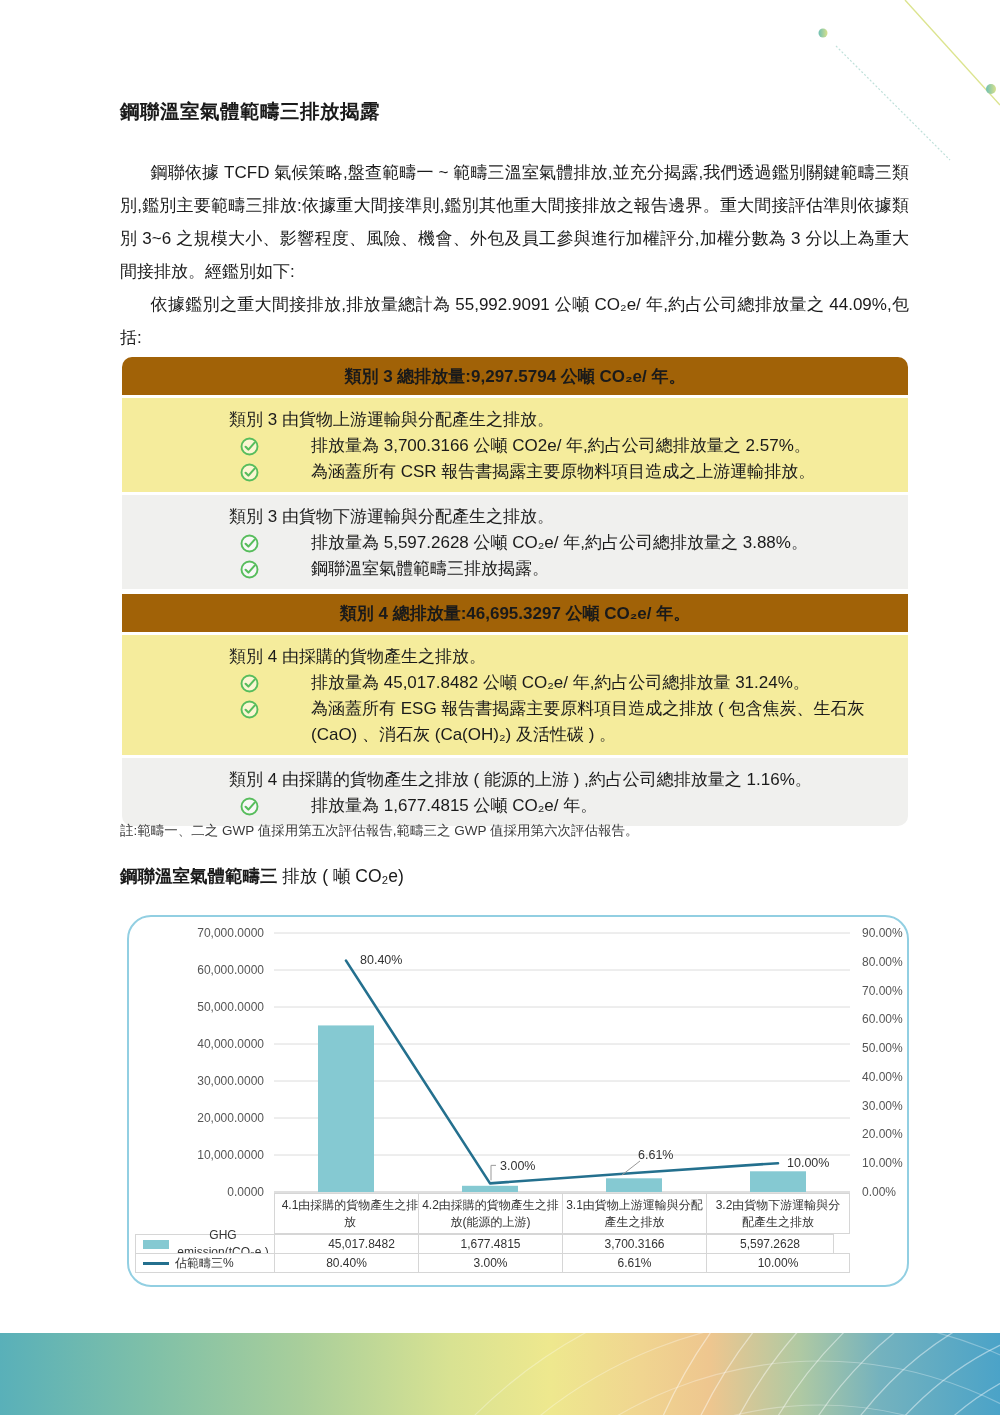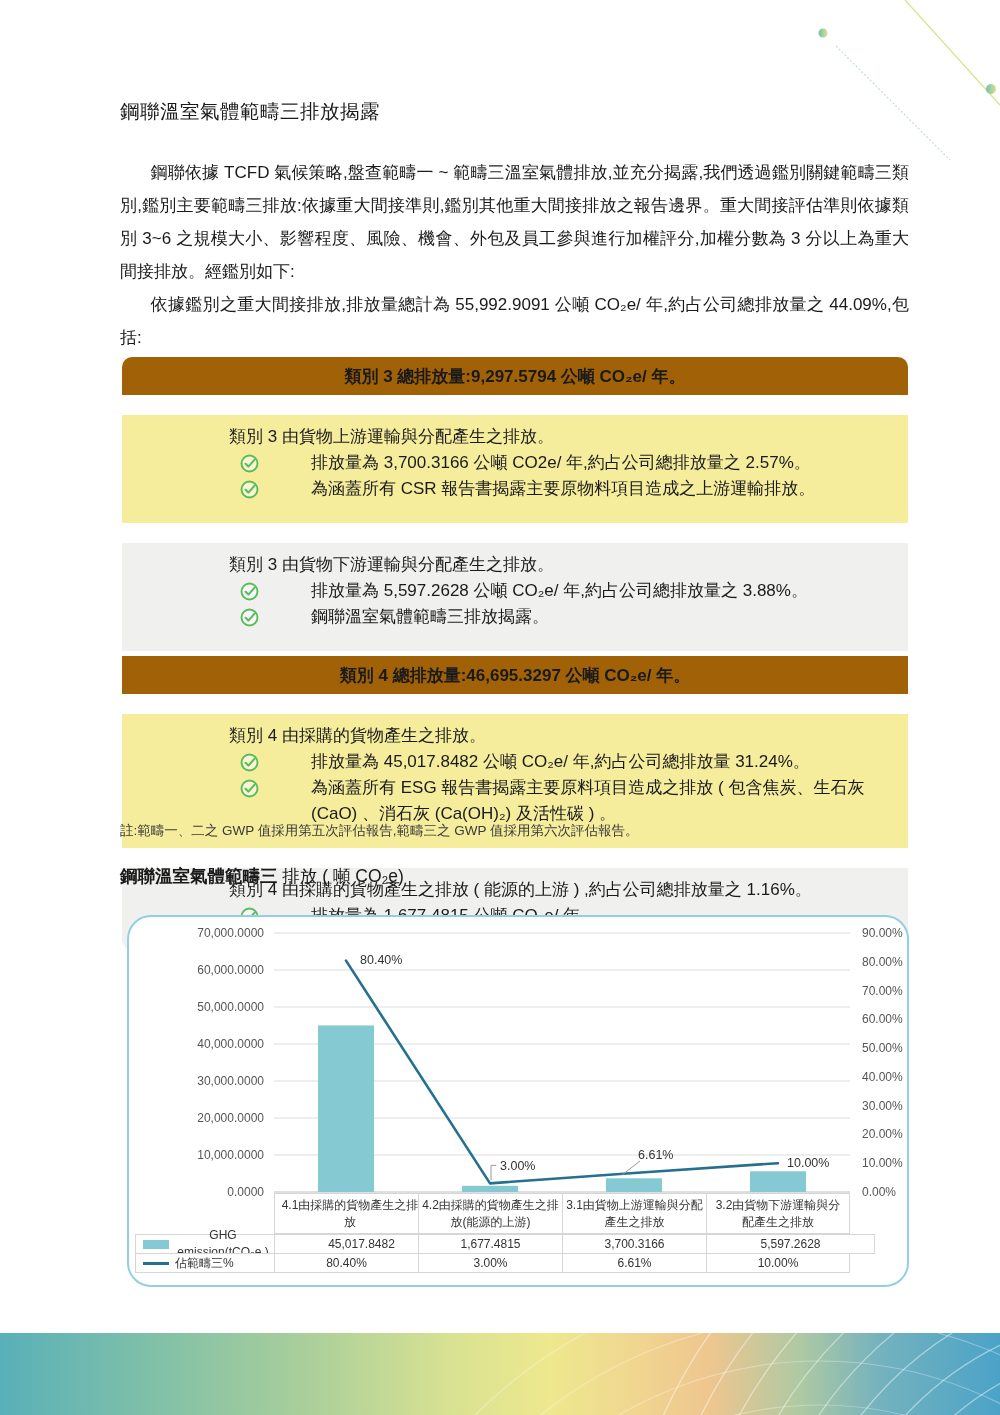--- a/index.html
+++ b/index.html
@@ -2,31 +2,31 @@
 <html><head>
 <meta charset="utf-8">
 <style>
   html,body{margin:0;padding:0;}
   body{background:#ffffff;}
   .page{
     position:relative;width:1000px;height:1415px;background:#ffffff;overflow:hidden;
     font-family:"Liberation Sans","DejaVu Sans",sans-serif;color:#1a1a1a;
   }
   
-  .doc-title{position:absolute;left:120px;top:98px;font-size:19.5px;font-weight:400;letter-spacing:.5px;}
+  .doc-title{position:absolute;left:120px;top:98px;font-size:19.5px;font-weight:700;letter-spacing:.5px;}
   .body-text{position:absolute;left:120px;top:156px;width:789px;}
   .body-text p{margin:0;font-size:17px;line-height:33px;text-indent:1.8em;text-align:justify;}
   
   .boxes{position:absolute;left:122px;top:357px;width:786px;}
   .box-header{
     background:#a16207;text-align:center;font-weight:700;font-size:17px;
     padding:8px 0 7px 0;margin-top:5px;
   }
   .box-header.first{border-radius:10px 10px 0 0;margin-top:0;}
-  .box{padding:9px 30px 21px 118px;margin-top:20px;}
+  .box{padding:9px 30px 7px 118px;margin-top:3px;}
   .box.yellow{background:#F5EC9C;}
   .box.gray{background:#F0F0EE;}
   .box.last{border-radius:0 0 10px 10px;}
   .box-heading{font-size:17px;line-height:26px;margin-left:-11px;}
   .check-item{display:flex;align-items:flex-start;font-size:17px;line-height:26px;gap:48px;}
   .check-item .ck{flex:0 0 19px;margin:4px 4px 0 0;}
   .check-item .ck-text{flex:1;}
   .note-line{position:absolute;left:120px;top:822px;font-size:13.5px;color:#3a3a3a;}
   .chart-title{position:absolute;left:120px;top:864px;font-size:17.5px;}
   .chart-title .b{font-weight:700;}
@@ -197,21 +197,21 @@
         <span class="swatch-bar"></span>
         <span>GHG emission(tCO₂e )</span>
       </div>
       <div class="tcell legend" style="left: 6px; top: 336px; width: 140px; height: 20px;">
         <span class="swatch-line"></span>
         <span>佔範疇三%</span>
       </div>
       <div class="tcell" style="left: 145px; top: 317px; width: 175px; height: 20px;">45,017.8482</div>
       <div class="tcell" style="left: 289px; top: 317px; width: 145px; height: 20px;">1,677.4815</div>
       <div class="tcell" style="left: 433px; top: 317px; width: 145px; height: 20px;">3,700.3166</div>
-      <div class="tcell" style="left: 577px; top: 317px; width: 169px; height: 20px;">5,597.2628</div>
+      <div class="tcell" style="left: 577px; top: 317px; width: 128px; height: 20px;">5,597.2628</div>
       <div class="tcell" style="left: 145px; top: 336px; width: 145px; height: 20px;">80.40%</div>
       <div class="tcell" style="left: 289px; top: 336px; width: 145px; height: 20px;">3.00%</div>
       <div class="tcell" style="left: 433px; top: 336px; width: 145px; height: 20px;">6.61%</div>
       <div class="tcell" style="left: 577px; top: 336px; width: 144px; height: 20px;">10.00%</div>
     </div>
 
   <div class="bottom-band">
     <svg width="1000" height="82" viewBox="0 0 1000 82">
         <circle cx="1140" cy="300" r="150" fill="none" stroke="rgba(255,255,255,0.45)" stroke-width="1.3"></circle>
         <circle cx="1140" cy="300" r="184" fill="none" stroke="rgba(255,255,255,0.45)" stroke-width="1.3"></circle>

